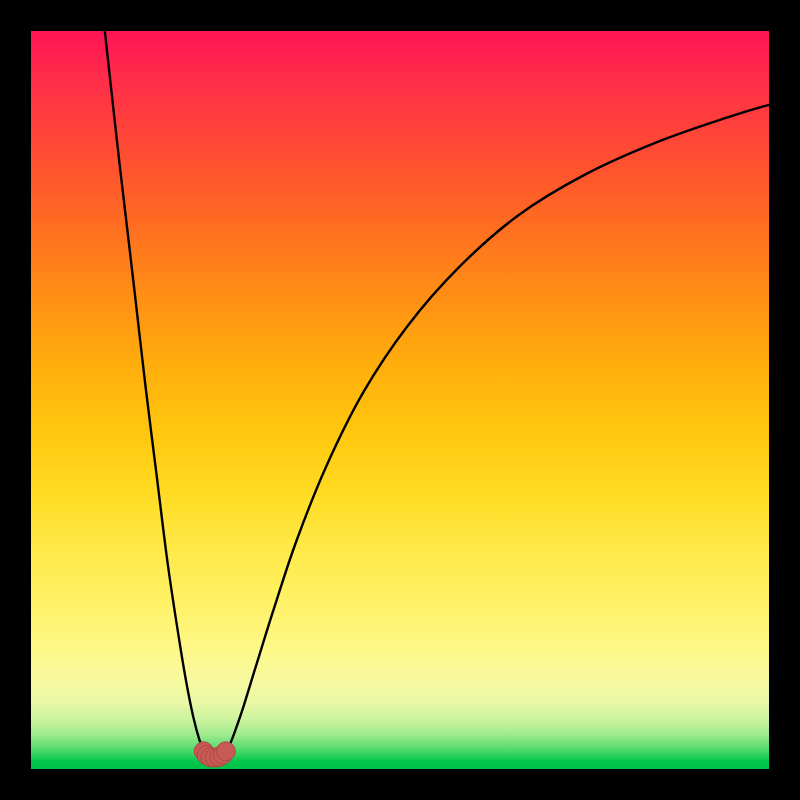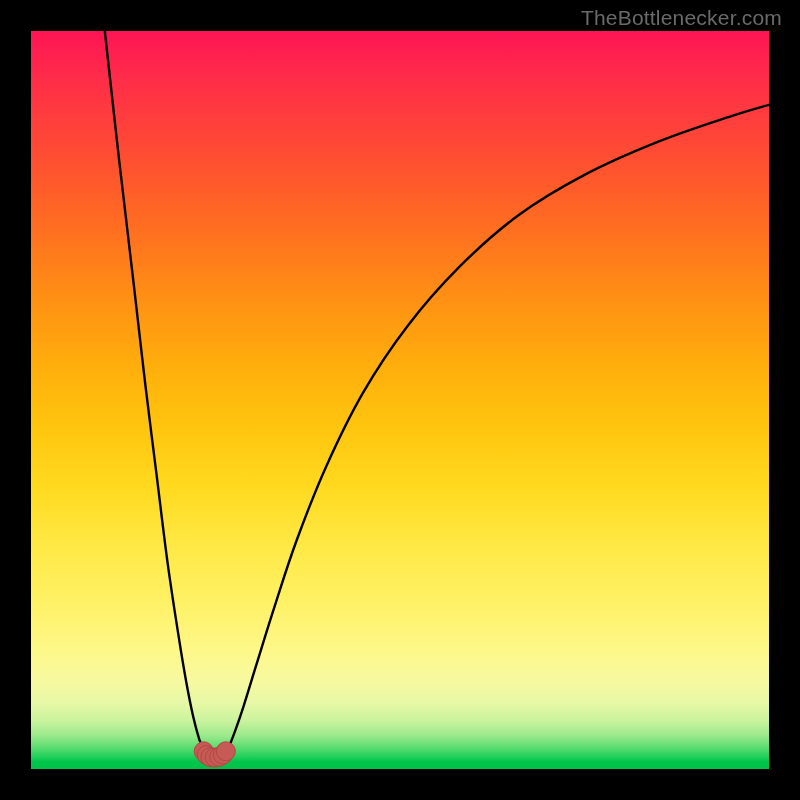--- a/index.html
+++ b/index.html
@@ -82,14 +82,13 @@
           <circle cx="175.644" cy="723.978" r="9.5" fill="#c65a55" stroke="#b34742" stroke-width="1"></circle>
           <circle cx="179.334" cy="726.192" r="9.5" fill="#c65a55" stroke="#b34742" stroke-width="1"></circle>
           <circle cx="183.762" cy="726.561" r="9.5" fill="#c65a55" stroke="#b34742" stroke-width="1"></circle>
           <circle cx="188.19" cy="725.823" r="9.5" fill="#c65a55" stroke="#b34742" stroke-width="1"></circle>
           <circle cx="191.88" cy="723.609" r="9.5" fill="#c65a55" stroke="#b34742" stroke-width="1"></circle>
           <circle cx="194.83200000000002" cy="720.288" r="9.5" fill="#c65a55" stroke="#b34742" stroke-width="1"></circle>
         </g>
     </svg>
   </div>
 
-  <div class="watermark">TheBottlenecker.com</div>
 </div>
 
 </body></html>

